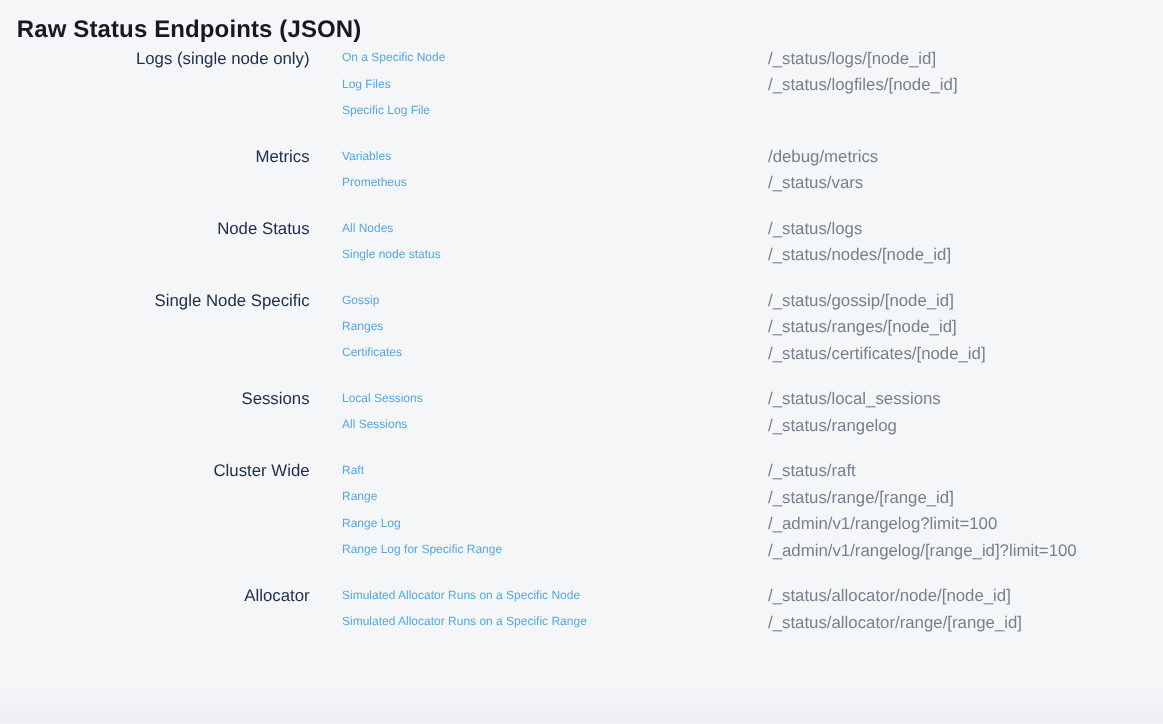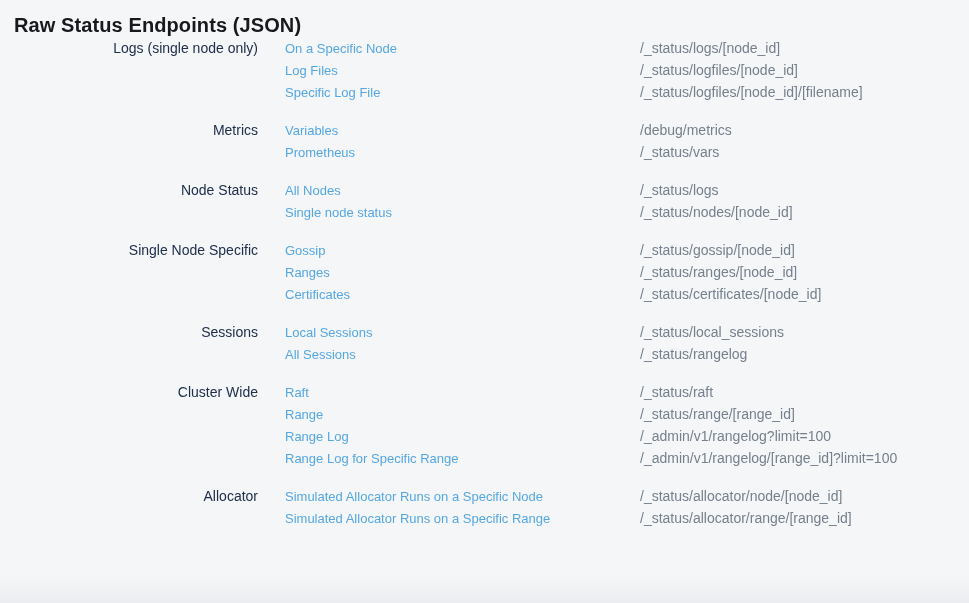--- a/index.html
+++ b/index.html
@@ -54,21 +54,21 @@
     flex-direction: column;
   }
   .row {
     height: 22px;
     display: flex;
     align-items: center;
   }
   .link {
     width: 355px;
     flex: 0 0 355px;
-    font-size: 13px;
+    font-size: 10px;
     color: var(--link);
     text-decoration: none;
     white-space: nowrap;
   }
   .path {
     font-size: 14px;
     color: var(--path);
     white-space: nowrap;
   }
   .footer-band {
@@ -93,21 +93,20 @@
           <div class="row">
             <a class="link" href="#">On a Specific Node</a>
             <span class="path">/_status/logs/[node_id]</span>
           </div>
           <div class="row">
             <a class="link" href="#">Log Files</a>
             <span class="path">/_status/logfiles/[node_id]</span>
           </div>
           <div class="row">
             <a class="link" href="#">Specific Log File</a>
-            <span class="path">/_status/logfiles/[node_id]/[filename]</span>
           </div>
         </div>
   </div>
 
   <div class="section">
     <div class="section-label">Metrics</div>
     <div class="section-rows">
           <div class="row">
             <a class="link" href="#">Variables</a>
             <span class="path">/debug/metrics</span>

